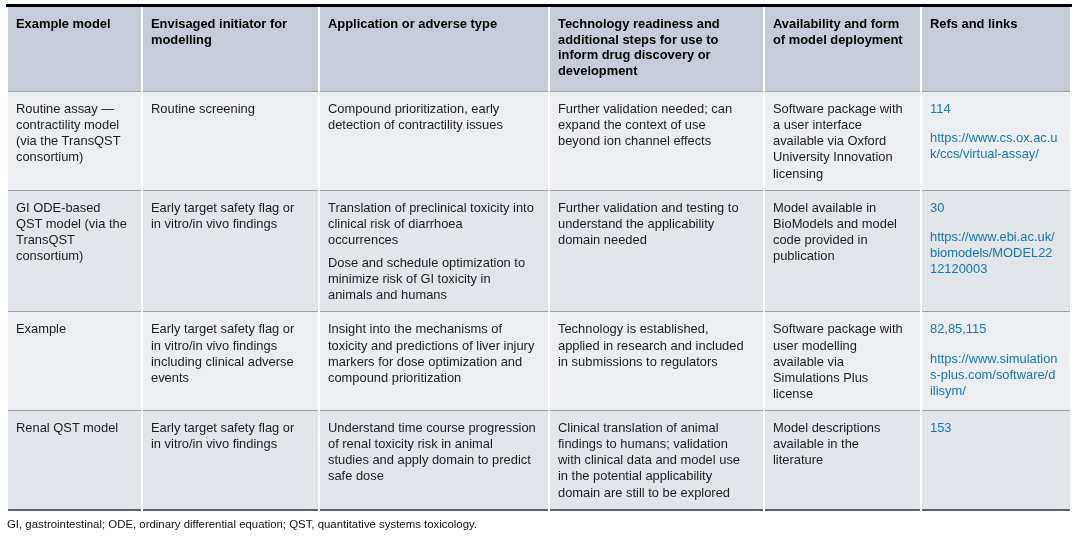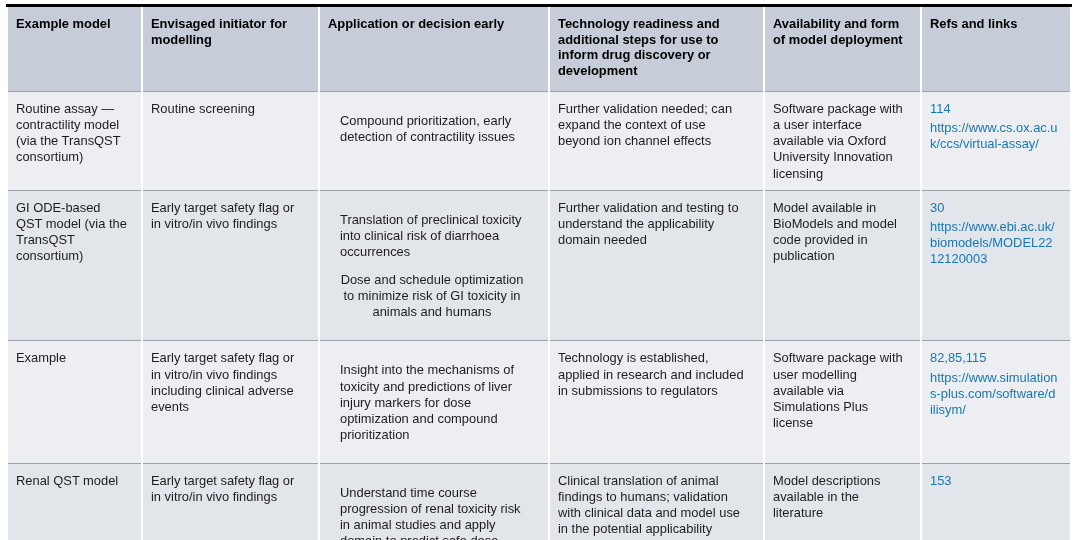--- a/index.html
+++ b/index.html
@@ -37,35 +37,35 @@
     color: #000;
     font-weight: bold;
     height: 84px;
     font-size: 12.9px;
     line-height: 1.22;
   }
   tbody tr.odd  td { background: var(--row-odd-bg, #edeef1); }
   tbody tr.even td { background: var(--row-even-bg, #e2e5ea); }
   tbody td { border-top: 1.5px solid #9ba1aa; }
   tbody tr.last td { border-bottom: 2px solid #5d636b; }
-  td p { margin: 12px; }
-  td p + p { margin-top: 7px; text-align: center; }
+  td p { margin: 0; }
+  td p + p { margin-top: 7px; }
   .ref-cite {
     color: var(--link, #1478b4);
     cursor: pointer;
     text-decoration: none;
     display: inline-block;
     text-align: center;
   }
   .url-link {
     color: var(--link, #1478b4);
     cursor: pointer;
     text-decoration: none;
     display: block;
-    margin-top: 3px;
+    margin-top: 13px;
     word-break: break-all;
   }
   .footnote {
     font-size: 11.4px;
     color: #111111;
     padding: 7px 0 0 1px;
   }
 </style>
 </head>
 <body>
@@ -77,21 +77,21 @@
       <col style="width:175px">
       <col style="width:228px">
       <col style="width:213px">
       <col style="width:155px">
       <col style="width:148px">
     </colgroup>
     <thead>
       <tr id="head-row">
           <th>Example model</th>
           <th>Envisaged initiator for modelling</th>
-          <th>Application or decision early</th>
+          <th>Application or adverse type</th>
           <th>Technology readiness and additional steps for use to inform drug discovery or development</th>
           <th>Availability and form of model deployment</th>
           <th>Refs and links</th>
         </tr>
     </thead>
     <tbody id="table-body">
         <tr class="odd" style="height: 96px;">
           <td>Routine assay — contractility model (via the TransQST consortium)</td>
           <td>Routine screening</td>
           <td>

